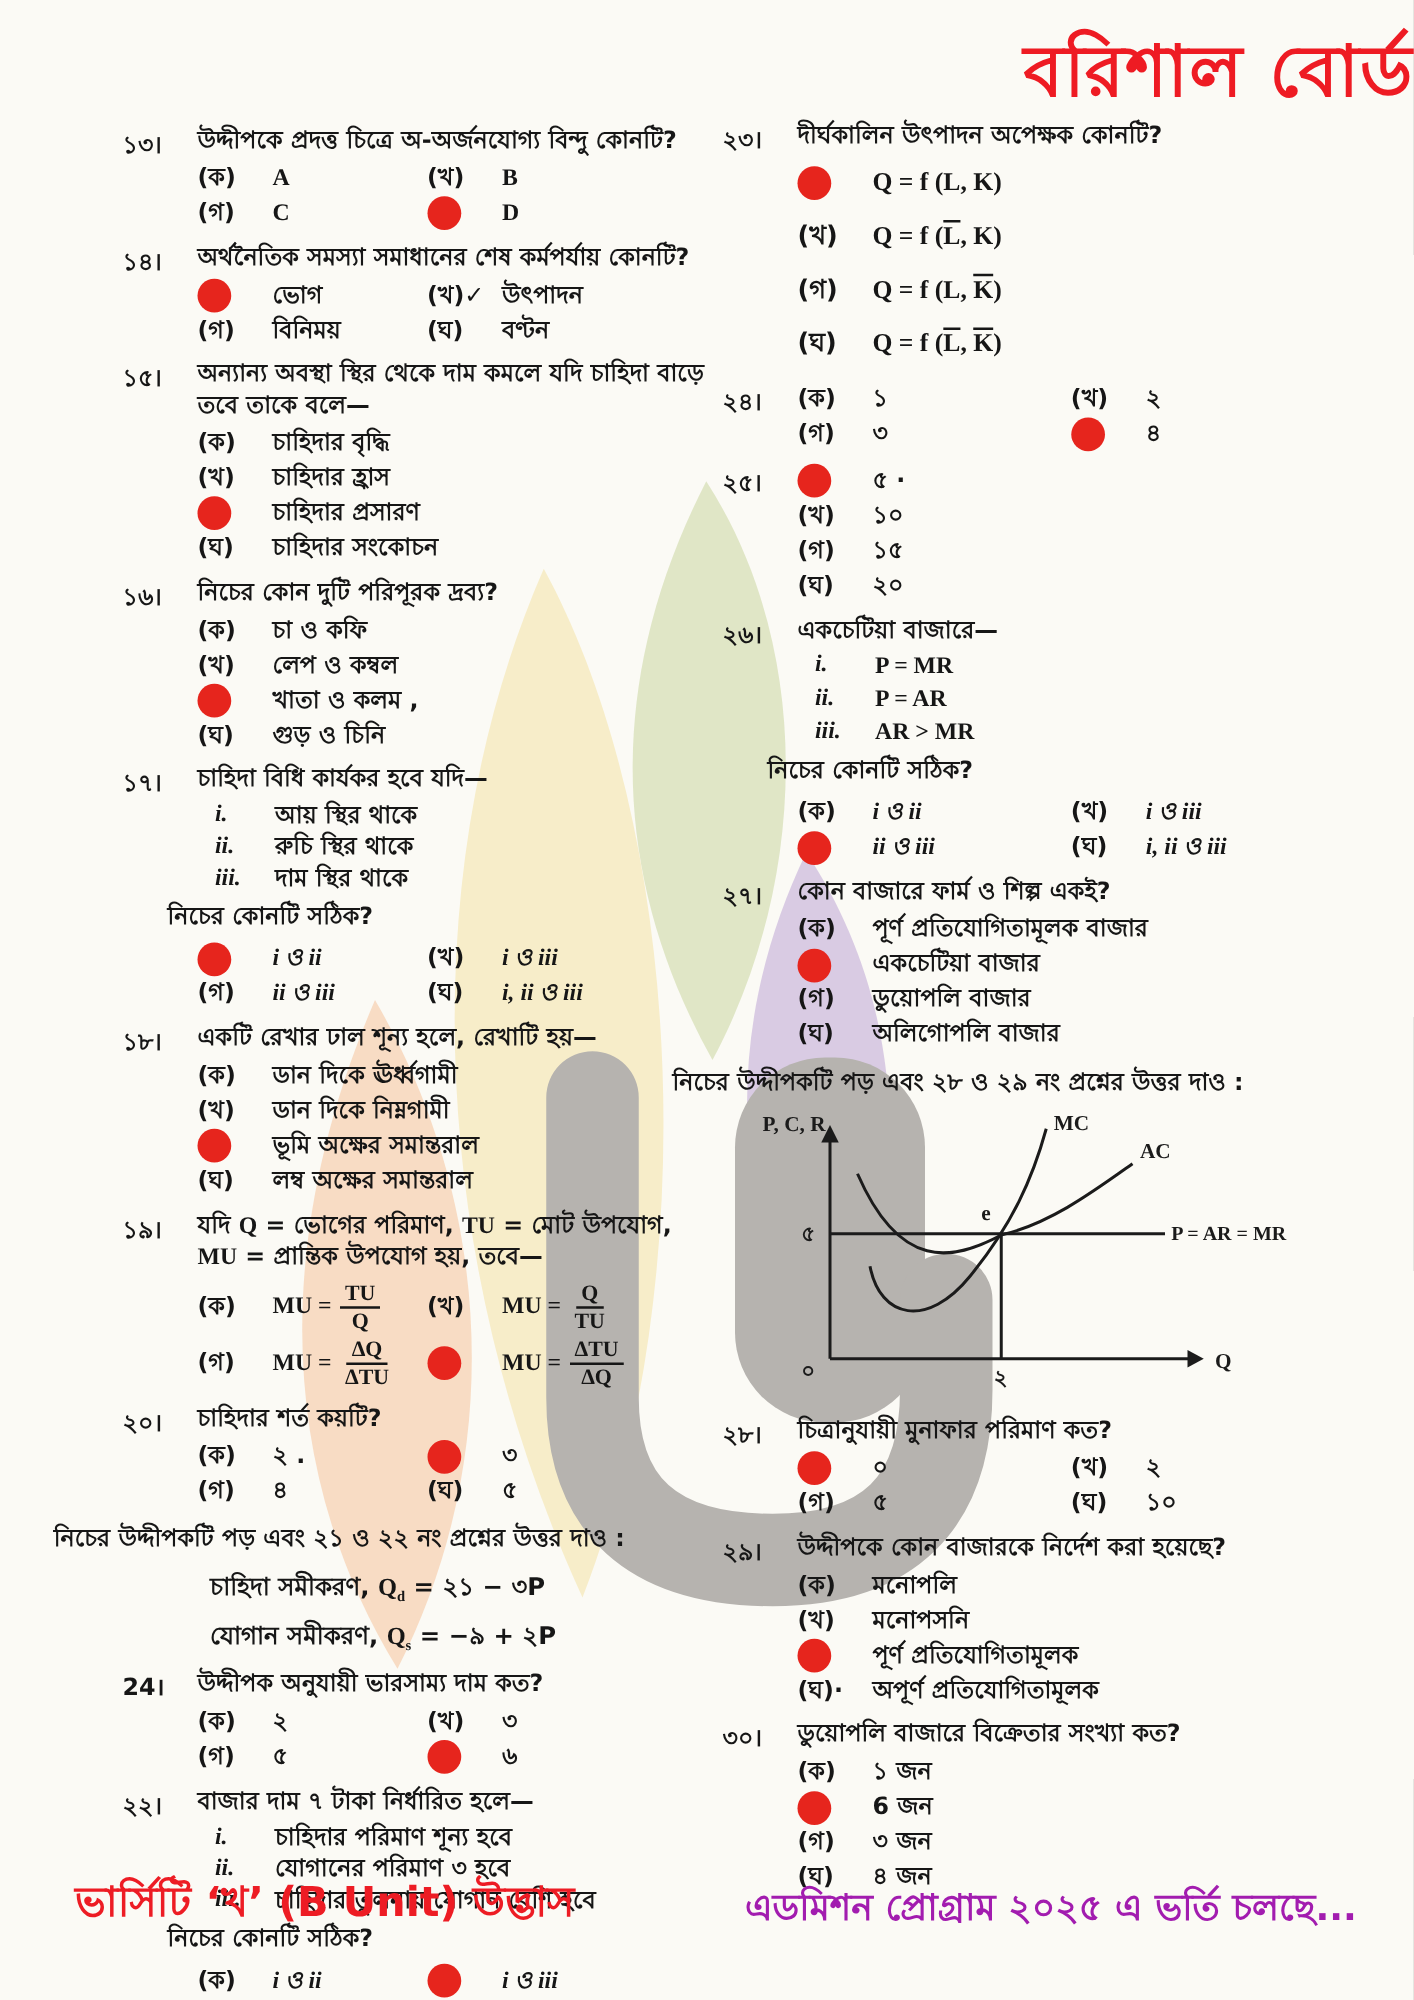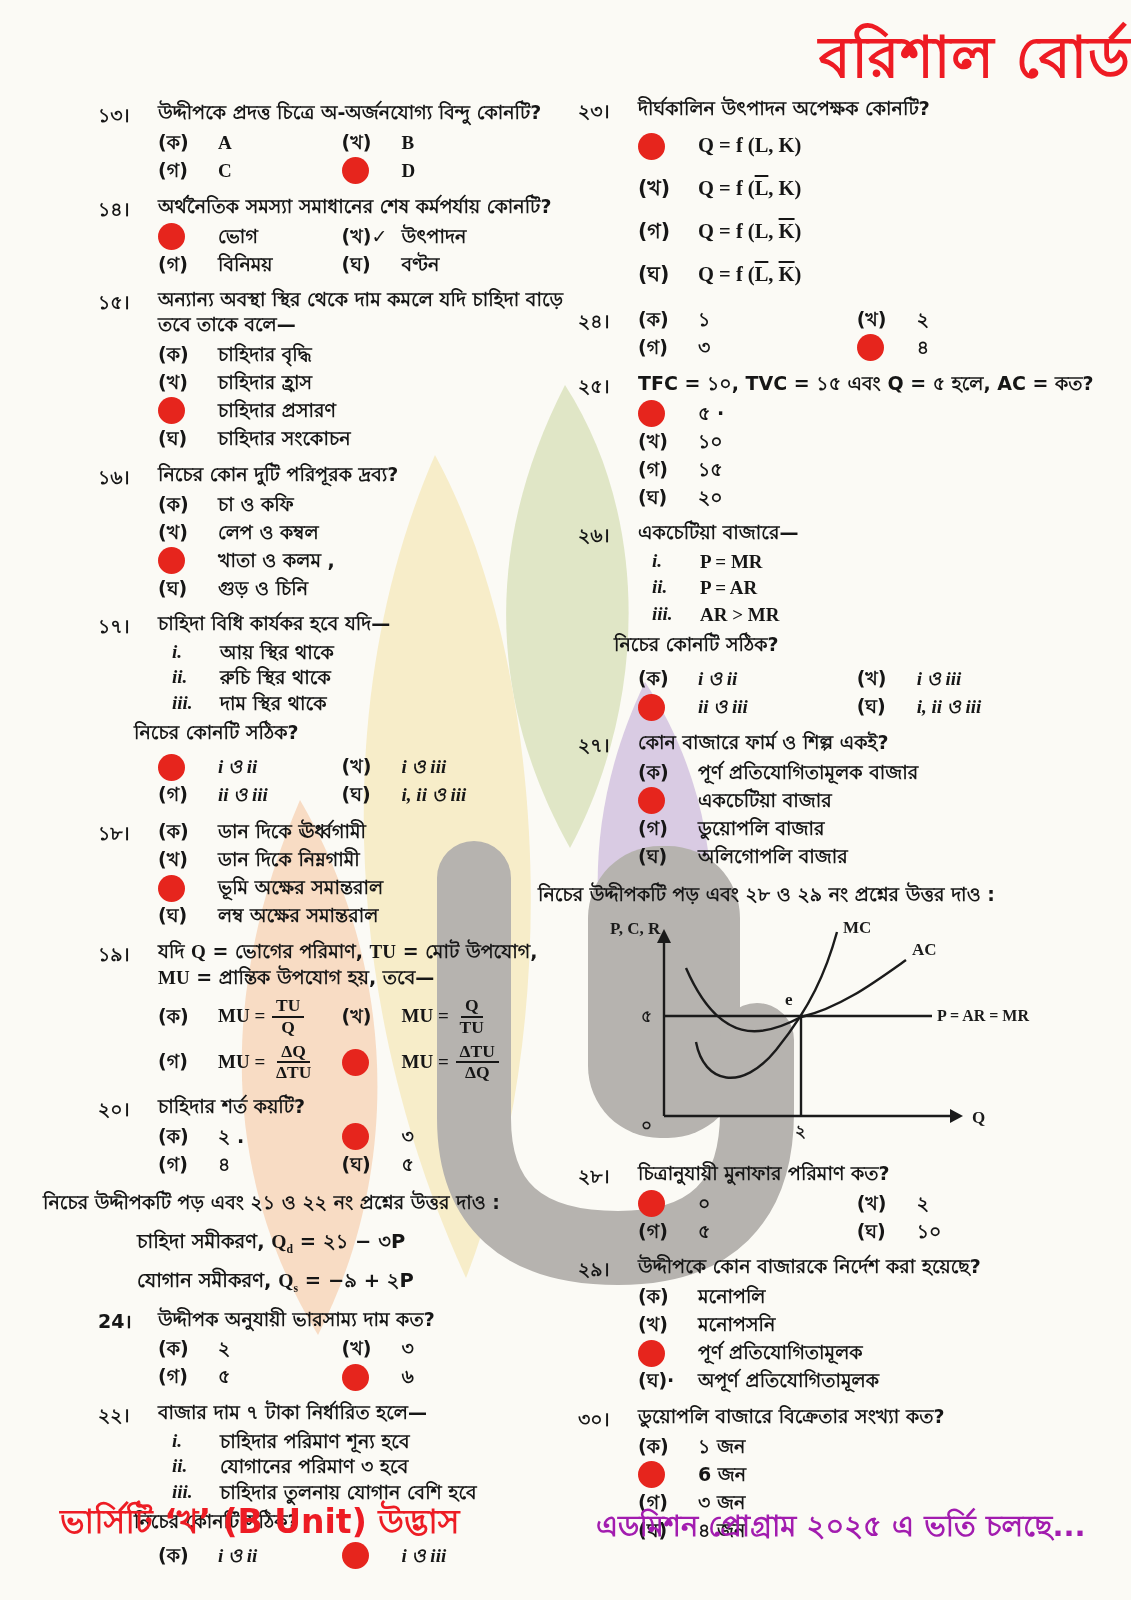--- a/index.html
+++ b/index.html
@@ -20,21 +20,21 @@
   .opt{display:flex;align-items:center;min-height:28px;font-size:19px;font-weight:700;line-height:1.25}
   .olabel{flex:0 0 60px;width:60px;font-weight:700}
   .odot{flex:0 0 27px;width:27px;height:27px;border-radius:50%;background:#e6251d;margin-right:33px}
   .otext{flex:1;min-width:0}
   .roman{display:flex;padding-left:14px;font-size:19px;font-weight:700;line-height:1.28;margin:1px 0}
   .rl{flex:0 0 48px;width:48px;font-family:"Liberation Serif",serif;font-style:italic;font-weight:700}
   .subq{font-size:19px;font-weight:700;margin:3px 0 3px -24px}
   .stim{margin-bottom:9px}
   .stimhead{font-size:19px;font-weight:700;margin-left:-55px;margin-bottom:4px}
   .col.right .stimhead{margin-left:-40px}
-  .stimline{font-size:19.5px;font-weight:700;margin:7px 0 0 39px}
+  .stimline{font-size:19.5px;font-weight:700;margin:7px 0 0 70px}
   .math{font-family:"Liberation Serif",serif;font-weight:700}
   .it{font-family:"Liberation Serif",serif;font-style:italic;font-weight:700}
   .bar{text-decoration:overline}
   sub{font-size:.6em}
   .frac{display:inline-flex;flex-direction:column;align-items:center;vertical-align:middle;
         line-height:1.12;font-size:17.5px;margin:2px 0 2px 2px}
   .frac .num{display:block;border-bottom:2px solid #161616;padding:0 4px}
   .frac .den{display:block;padding:0 4px}
   .tall .opt{min-height:43px;font-size:20.5px}
   .graphwrap{margin:2px 0 4px 22px}
@@ -193,20 +193,21 @@
             <div class="opt">
               <span class="olabel">(ঘ)</span>
               <span class="otext"><span class="it">i, ii ও iii</span></span>
             </div>
           </div>
         </div>
       </div>
       <div class="q">
         <div class="qno">১৮।</div>
         <div class="qbody">
+          <div class="qtext"><span>একটি রেখার ঢাল শূন্য হলে, রেখাটি হয়—</span></div>
           <div class="opts list">
             <div class="opt">
               <span class="olabel">(ক)</span>
               <span class="otext"><span>ডান দিকে ঊর্ধ্বগামী</span></span>
             </div>
             <div class="opt">
               <span class="olabel">(খ)</span>
               <span class="otext"><span>ডান দিকে নিম্নগামী</span></span>
             </div>
             <div class="opt">
@@ -385,21 +386,20 @@
             <div class="opt">
               <span class="odot"></span>
               <span class="otext"><span>৪</span></span>
             </div>
           </div>
         </div>
       </div>
       <div class="q">
         <div class="qno">২৫।</div>
         <div class="qbody">
-          <div class="qtext"><span>TFC = ১০, TVC = ১৫ এবং Q = ৫ হলে, AC = কত?</span></div>
           <div class="opts list">
             <div class="opt">
               <span class="odot"></span>
               <span class="otext"><span>৫ ·</span></span>
             </div>
             <div class="opt">
               <span class="olabel">(খ)</span>
               <span class="otext"><span>১০</span></span>
             </div>
             <div class="opt">

